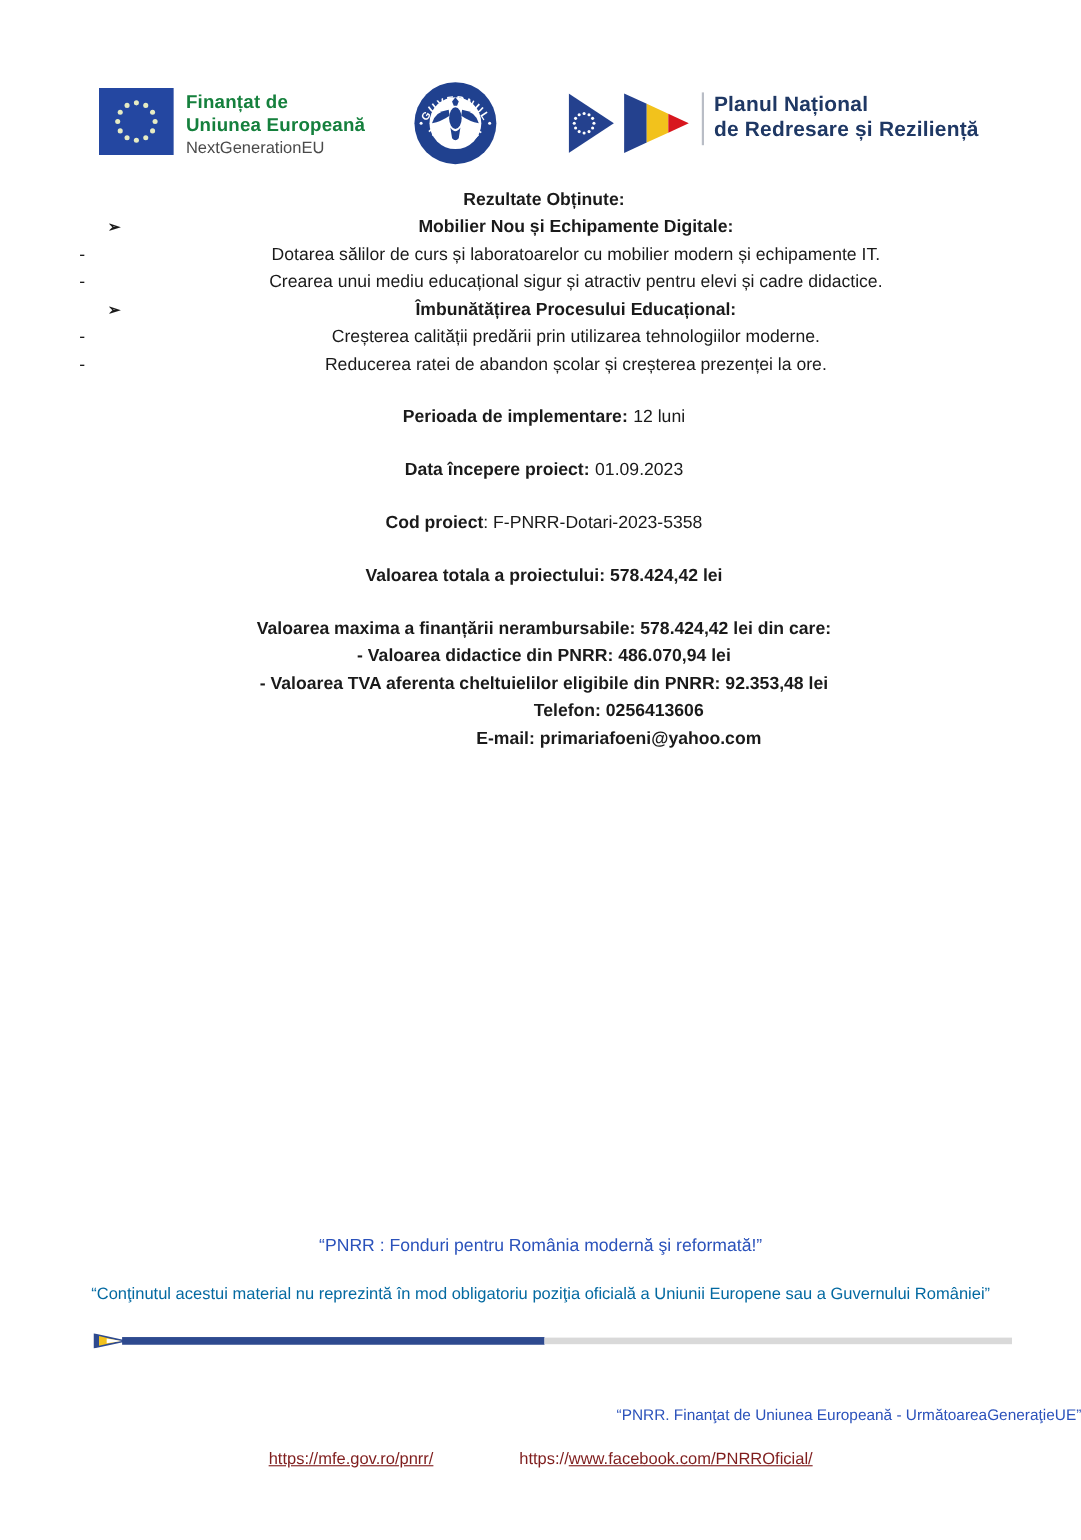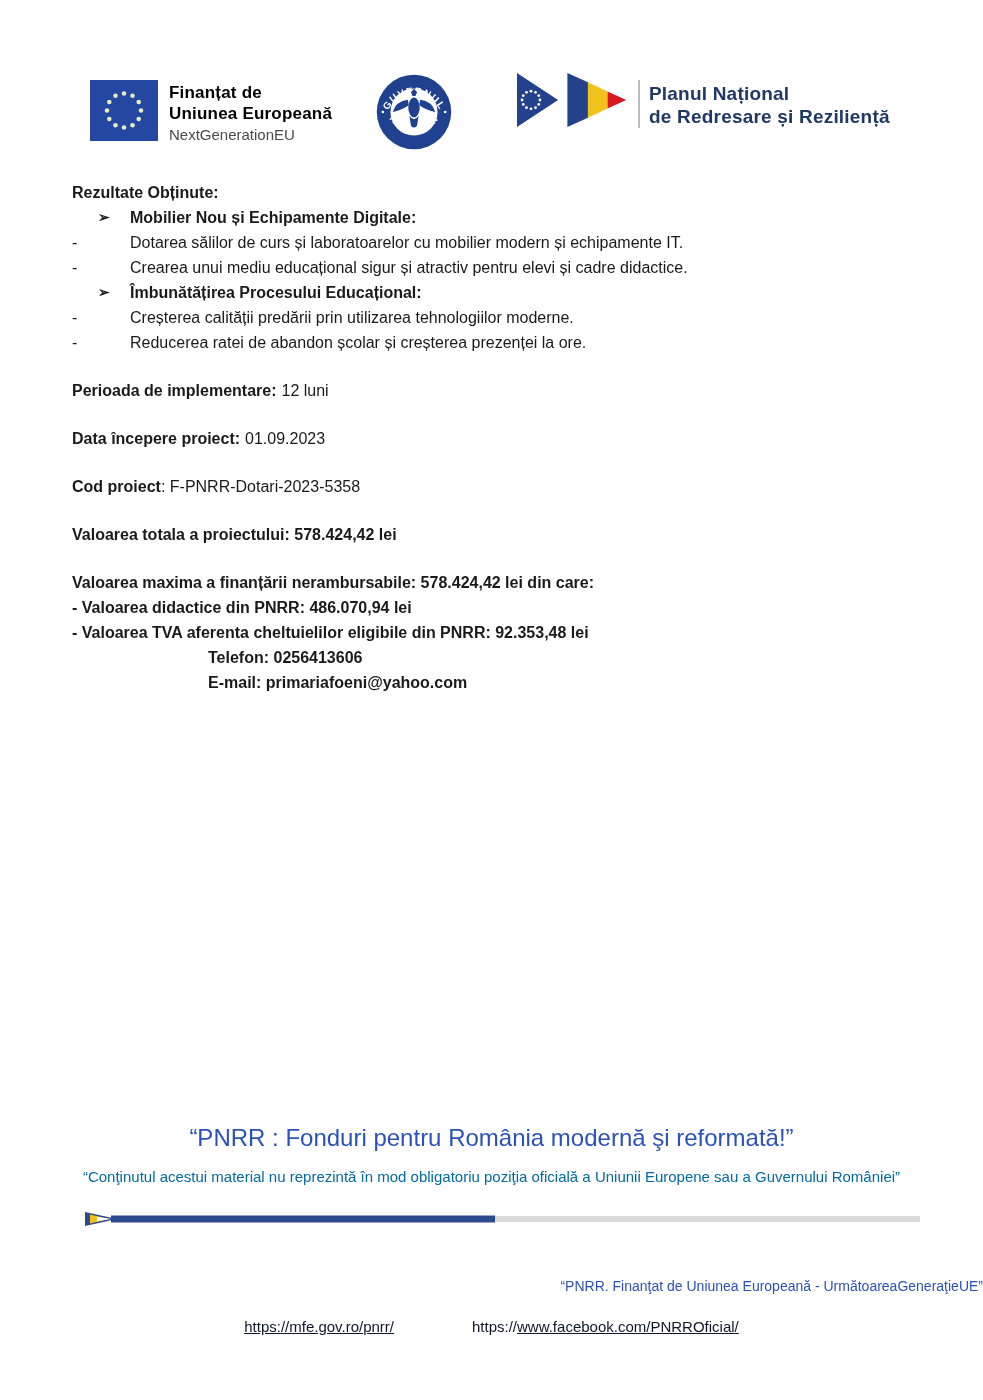--- a/index.html
+++ b/index.html
@@ -8,72 +8,72 @@
     position:relative; width:983px; height:1400px; background:#ffffff;
     font-family:"Liberation Sans", sans-serif; color:#1a1a1a; overflow:hidden;
     margin:0 auto;
   }
 
   
   .eu-logo { position:absolute; left:90px; top:80px; display:flex; gap:11px; }
   .eu-flag { width:68px; height:61px; display:block; }
   .eu-logo-text { padding-top:2px; }
   .eu-logo-text .l1, .eu-logo-text .l2 {
-    font-weight:bold; color:#000000; font-size:17px; line-height:21px; letter-spacing:.2px;
+    font-weight:bold; color:#15803d; font-size:17px; line-height:21px; letter-spacing:.2px;
   }
   .eu-logo-text .l3 { color:#4a4a4a; font-size:15px; line-height:22px; }
 
   .gov-seal { position:absolute; left:376px; top:74px; }
   .gov-seal svg { width:76px; height:76px; display:block; }
 
-  .pnrr-logo { position:absolute; left:517px; top:72px; display:flex; align-items:flex-end; gap:9px; }
+  .pnrr-logo { position:absolute; left:517px; top:84px; display:flex; align-items:flex-start; gap:9px; }
   .pnrr-arrows { width:112px; height:56px; display:block; }
   .pnrr-divider { width:2px; height:48px; background:#b9bdc6; }
   .pnrr-text .l1, .pnrr-text .l2 {
     font-weight:bold; color:#1f3864; font-size:19px; line-height:23px; letter-spacing:.2px;
   }
 
   
-  .doc { position:absolute; left:72px; top:180px; width:845px; font-size:16px; line-height:25px; }
+  .doc { position:absolute; left:72px; top:169px; width:845px; font-size:16px; line-height:25px;text-align:center; }
   .doc .bold { font-weight:bold; }
   .section-title { font-weight:bold; }
 
   .rlist { list-style:none; }
   .rlist li { position:relative; padding-left:58px; }
   .rlist .bullet { position:absolute; font-weight:bold; }
   .rlist li.arrow .bullet { left:26px; font-size:14px; }
   .rlist li.dash .bullet { left:0; font-weight:normal; }
   .rlist li.arrow .item-text { font-weight:bold; }
 
   .para { margin-top:23px; }
   .para .value.gap { margin-left:5px; }
   .tight { margin-top:0; }
   .indent { padding-left:136px; }
 
   
   .quote-main {
     position:absolute; top:1124px; left:0; width:100%; text-align:center;
-    color:#2b52bb; font-size:24px;
+    color:#2b52bb; font-size:16px;
   }
   .disclaimer {
     position:absolute; top:1168px; left:0; width:100%; text-align:center;
     color:#0369a1; font-size:15px;
   }
   .deco-bar { position:absolute; top:1212px; left:85px; width:835px; height:14px; }
   .deco-bar svg { display:block; width:835px; height:14px; }
   .quote-secondary {
     position:absolute; top:1278px; left:0; width:100%; text-align:right;
     color:#2b52bb; font-size:14px;
   }
   .links-row {
     position:absolute; top:1318px; left:0; width:100%;
     display:flex; justify-content:center; gap:78px;
     color:#2b52bb; font-size:15px;
   }
-  .links-row a { color:#0f172a; text-decoration:underline; cursor:pointer; }
+  .links-row a { color:#7f1d1d; text-decoration:underline; cursor:pointer; }
   .links-row a .no-underline { text-decoration:none; display:inline-block; }
   .links-row a .underline { text-decoration:underline; }
   .links-row a.plain { text-decoration:none; }
 </style>
 </head>
 <body>
 
 <div class="page">
 
   <div class="eu-logo">

